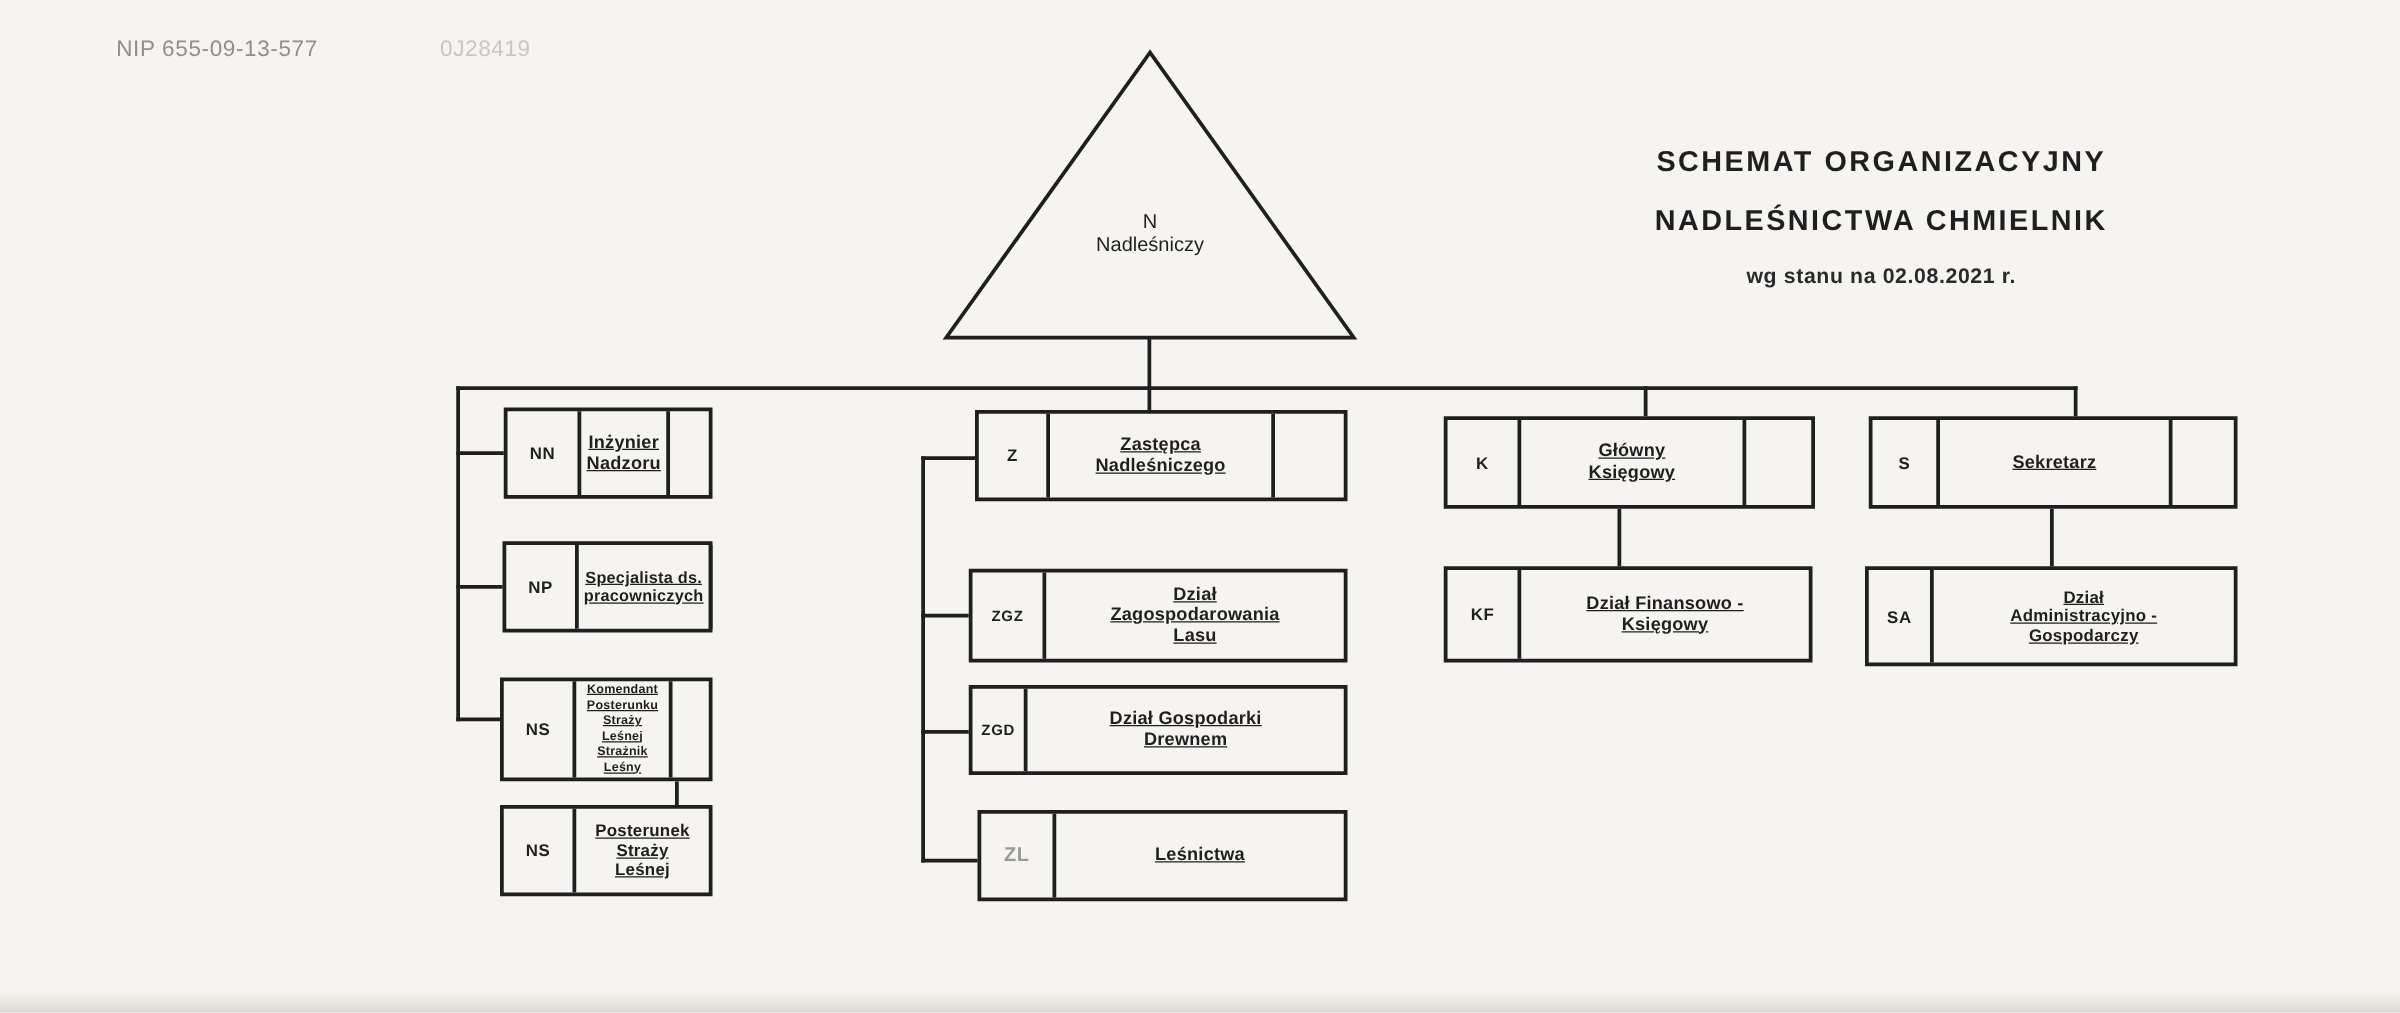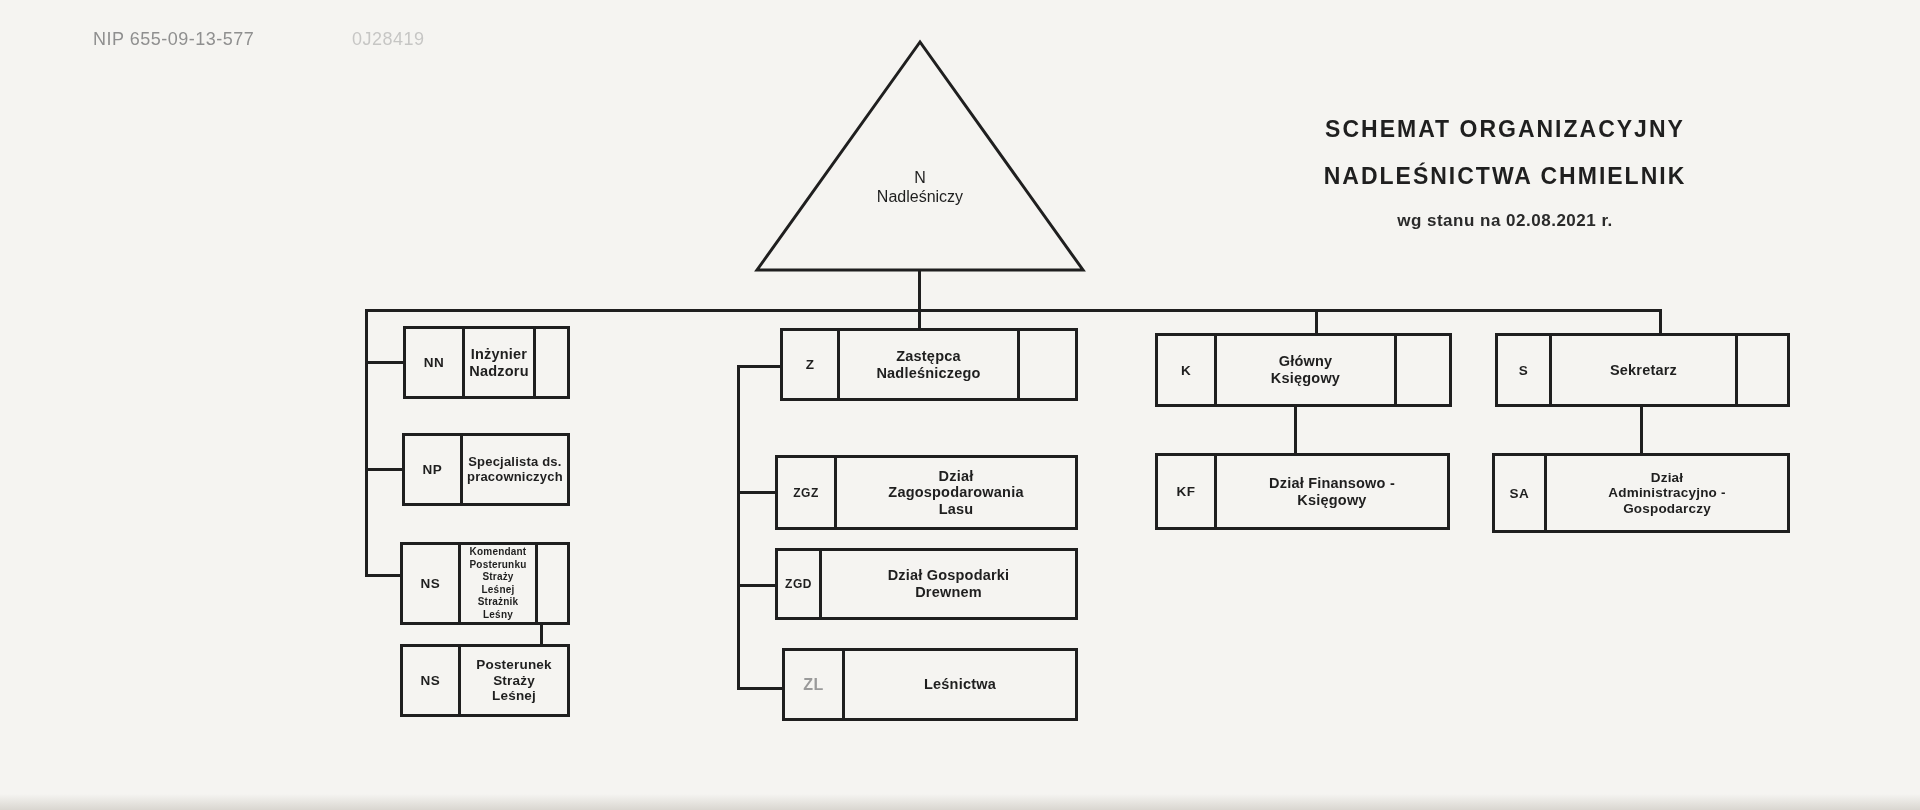--- a/index.html
+++ b/index.html
@@ -20,21 +20,21 @@
     position:absolute;display:flex;box-sizing:border-box;
     border:3px solid var(--ink);background:var(--paper);
   }
   .cell{display:flex;align-items:center;justify-content:center;text-align:center;box-sizing:border-box;}
   .code{
     flex:0 0 auto;border-right:3px solid var(--ink);
     font-weight:bold;font-size:13.5px;letter-spacing:.5px;
   }
   .label{
     flex:1;font-weight:bold;font-size:14.5px;line-height:1.14;
-    white-space:pre-line;padding:2px 4px;letter-spacing:.2px;
+    white-space:pre-line;padding:2px 4px;letter-spacing:.2px;text-decoration:underline;
   }
   .tail{flex:0 0 auto;border-left:3px solid var(--ink);}
   .small-label .label{font-size:10px;line-height:1.25;}
   .code-faint{color:#9a9a9a;}
   
   .hl{position:absolute;height:3px;background:var(--ink);}
   .vl{position:absolute;width:3px;background:var(--ink);}
   
   .tri-label{
     position:absolute;left:795px;top:168px;width:250px;

